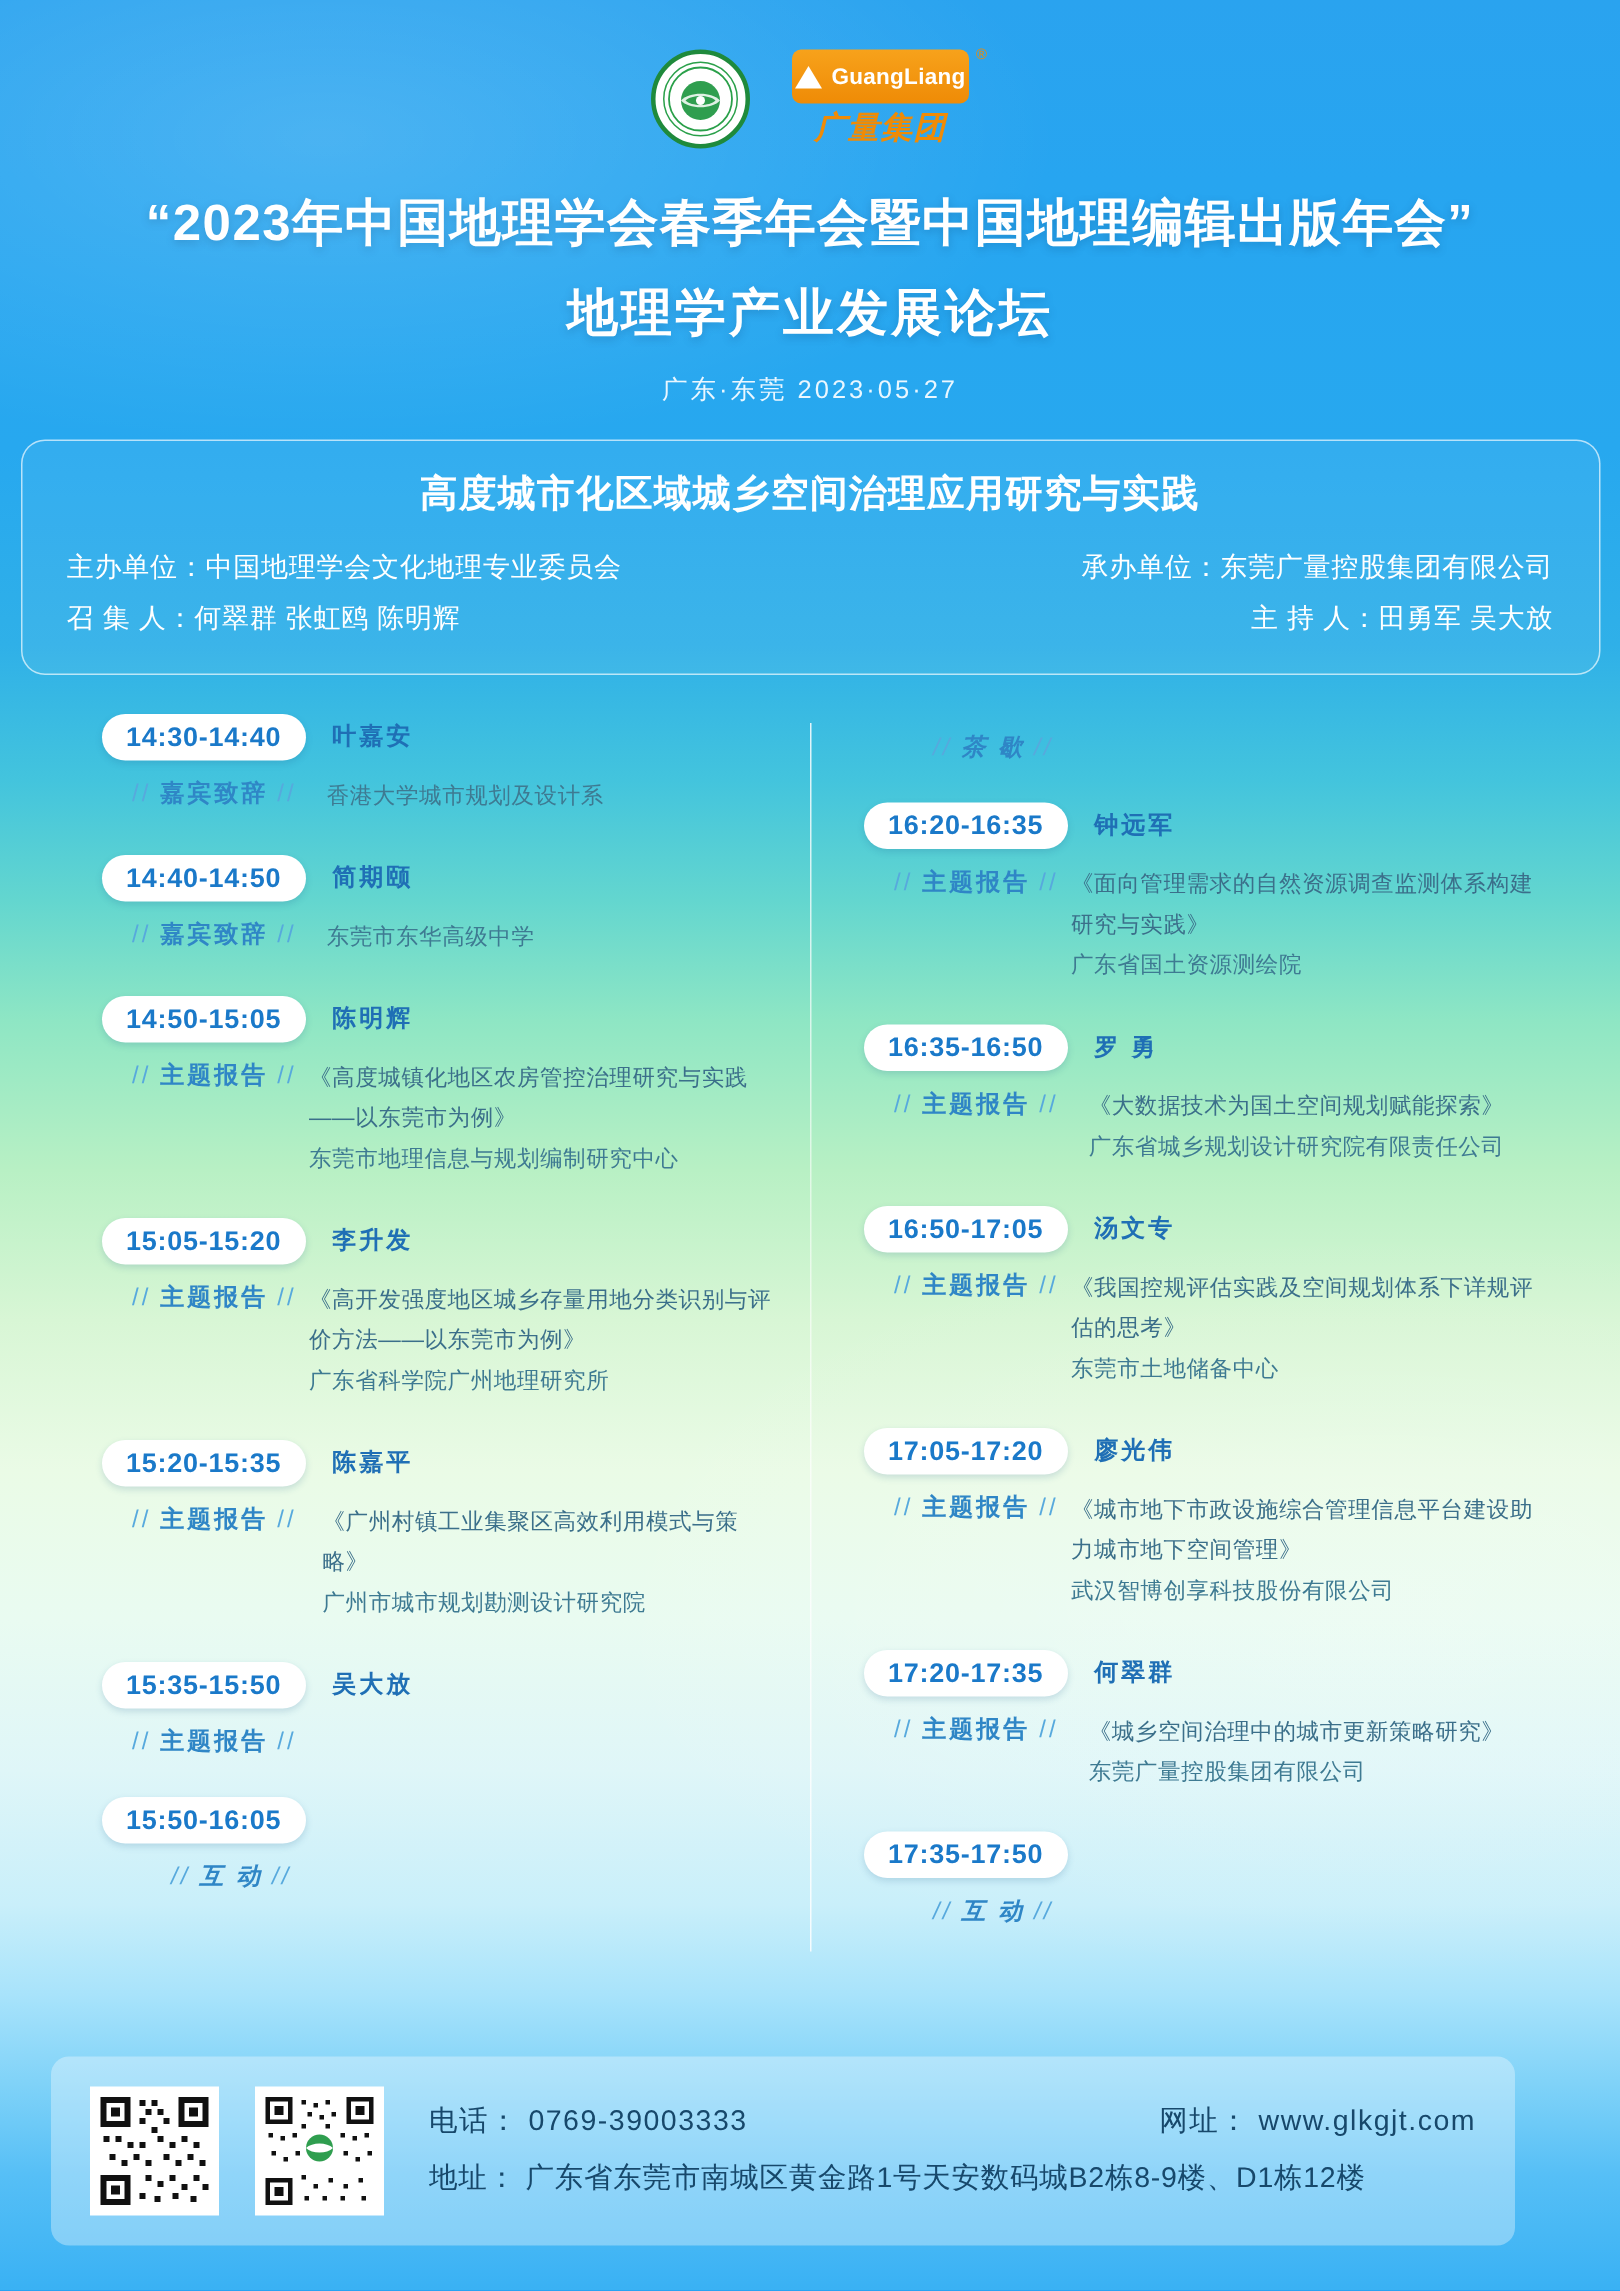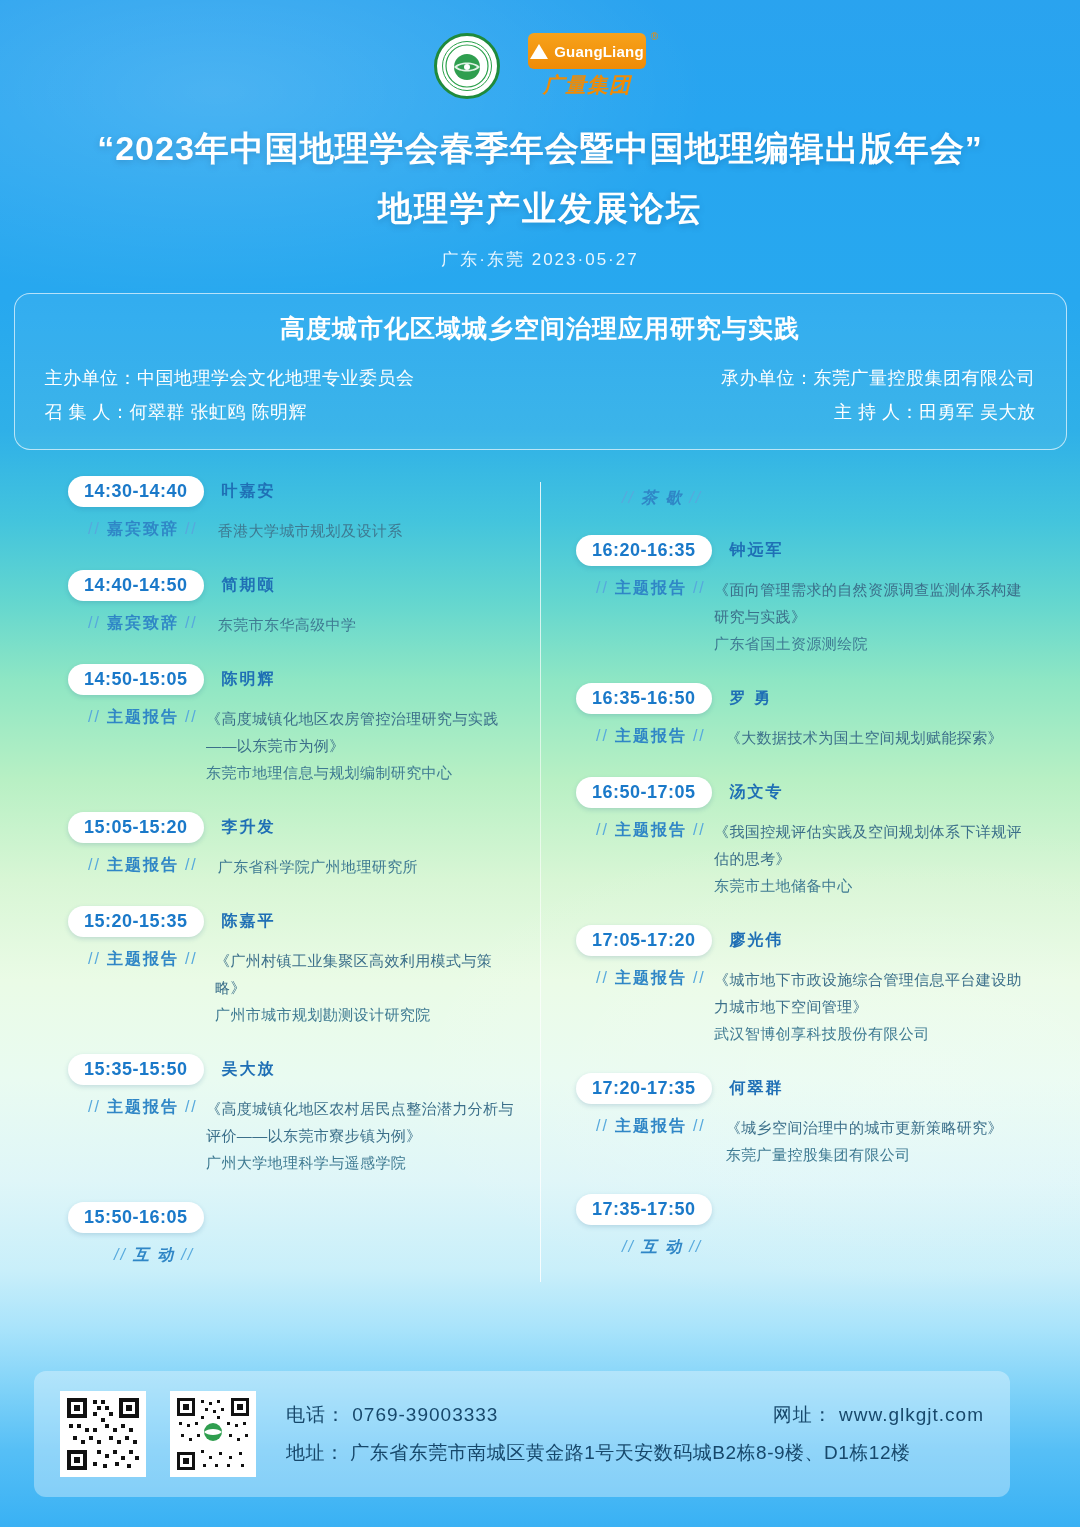--- a/index.html
+++ b/index.html
@@ -392,41 +392,40 @@
             <div class="detail"><span>《高度城镇化地区农房管控治理研究与实践——以东莞市为例》</span><span class="org">东莞市地理信息与规划编制研究中心</span></div>
           </div>
         </div>
         <div class="item">
           <div class="item-head">
             <span class="time-pill">15:05-15:20</span>
             <span class="speaker">李升发</span>
           </div>
           <div class="item-body">
             <span class="tag"><span class="slash">//</span><span>主题报告</span><span class="slash">//</span></span>
-            <div class="detail"><span class="org">广东省科学院广州地理研究所</span></div>
+            <div class="detail"><span>《高开发强度地区城乡存量用地分类识别与评价方法——以东莞市为例》</span><span class="org">广东省科学院广州地理研究所</span></div>
           </div>
         </div>
         <div class="item">
           <div class="item-head">
             <span class="time-pill">15:20-15:35</span>
             <span class="speaker">陈嘉平</span>
           </div>
           <div class="item-body">
             <span class="tag"><span class="slash">//</span><span>主题报告</span><span class="slash">//</span></span>
             <div class="detail"><span>《广州村镇工业集聚区高效利用模式与策略》</span><span class="org">广州市城市规划勘测设计研究院</span></div>
           </div>
         </div>
         <div class="item">
           <div class="item-head">
             <span class="time-pill">15:35-15:50</span>
             <span class="speaker">吴大放</span>
           </div>
           <div class="item-body">
             <span class="tag"><span class="slash">//</span><span>主题报告</span><span class="slash">//</span></span>
-            <div class="detail"><span>《高度城镇化地区农村居民点整治潜力分析与评价——以东莞市寮步镇为例》</span><span class="org">广州大学地理科学与遥感学院</span></div>
           </div>
         </div>
         <div class="item centered">
           <div class="item-head">
             <span class="time-pill">15:50-16:05</span>
           </div>
           <div class="item-body">
             <span class="tag"><span class="slash">//</span><span>互 动</span><span class="slash">//</span></span>
           </div>
         </div>
@@ -447,21 +446,21 @@
             <div class="detail"><span>《面向管理需求的自然资源调查监测体系构建研究与实践》</span><span class="org">广东省国土资源测绘院</span></div>
           </div>
         </div>
         <div class="item">
           <div class="item-head">
             <span class="time-pill">16:35-16:50</span>
             <span class="speaker">罗 勇</span>
           </div>
           <div class="item-body">
             <span class="tag"><span class="slash">//</span><span>主题报告</span><span class="slash">//</span></span>
-            <div class="detail"><span>《大数据技术为国土空间规划赋能探索》</span></div>
+            <div class="detail"><span>《大数据技术为国土空间规划赋能探索》</span><span class="org">广东省城乡规划设计研究院有限责任公司</span></div>
           </div>
         </div>
         <div class="item">
           <div class="item-head">
             <span class="time-pill">16:50-17:05</span>
             <span class="speaker">汤文专</span>
           </div>
           <div class="item-body">
             <span class="tag"><span class="slash">//</span><span>主题报告</span><span class="slash">//</span></span>
             <div class="detail"><span>《我国控规评估实践及空间规划体系下详规评估的思考》</span><span class="org">东莞市土地储备中心</span></div>

